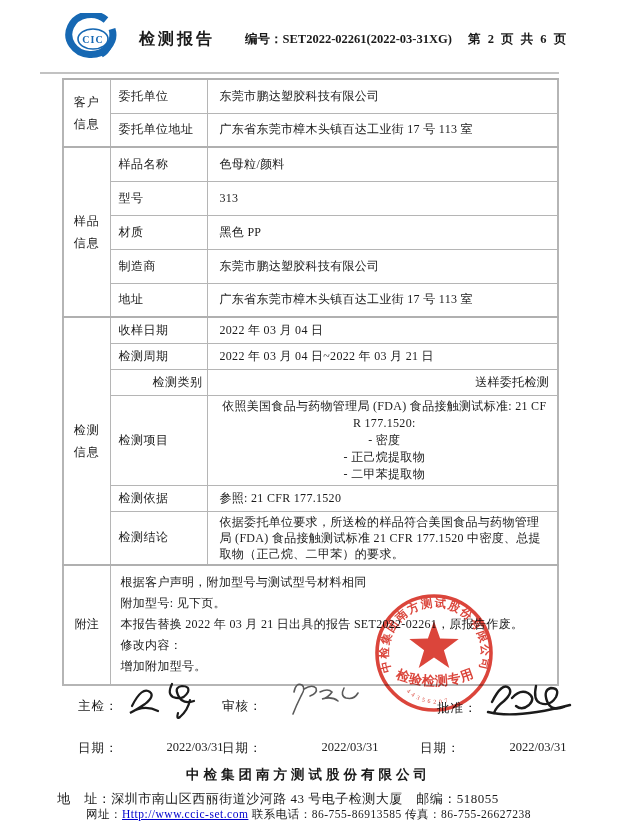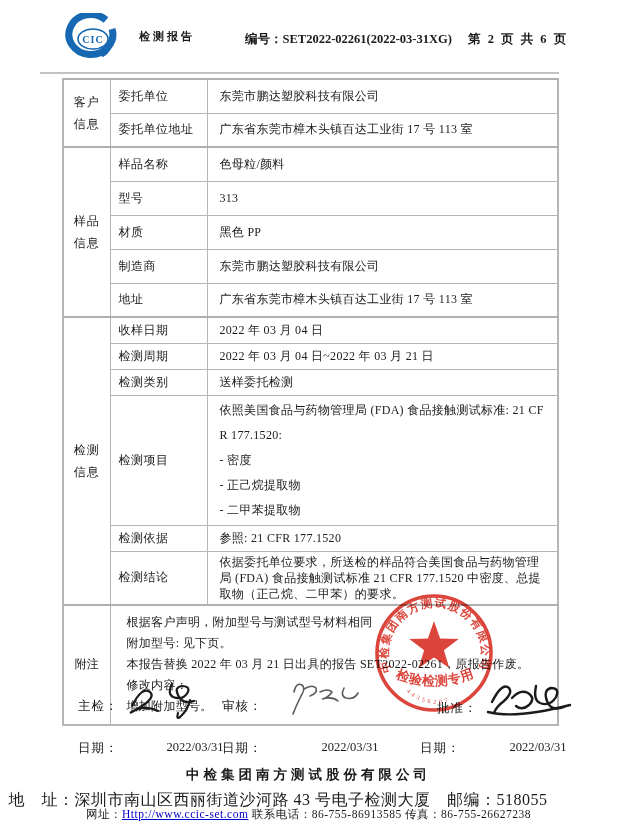--- a/index.html
+++ b/index.html
@@ -4,49 +4,49 @@
 <style>
   html,body{margin:0;padding:0;background:#ffffff;}
   body{
     width:617px;height:840px;position:relative;overflow:hidden;
     font-family:"Liberation Serif","DejaVu Serif",serif;
     color:#1a1a1a;
   }
   .abs{position:absolute;}
 
   
-  .report-title{left:139px;top:29px;font-size:11px;font-weight:bold;letter-spacing:3px;}
+  .report-title{left:139px;top:29px;font-size:16px;font-weight:bold;letter-spacing:3px;}
   .report-no{left:235px;top:31px;font-size:12.5px;font-weight:bold;padding-left:10px;}
   .page-info{left:468px;top:31px;font-size:12.5px;font-weight:bold;letter-spacing:2px;}
   .header-rule{left:40px;top:72px;width:519px;height:2px;background:#c2c2c2;}
 
   
   table.info{position:absolute;left:62px;top:78px;width:497px;border-collapse:collapse;table-layout:fixed;font-size:12px;}
   table.info{border:2px solid #b5b5b5;}
   table.info td{border:1px solid #b5b5b5;vertical-align:middle;word-break:break-all;}
   table.info tbody{border-top:2px solid #b0b0b0;}
   td.group{width:47px;text-align:center;padding:8px;}
   td.group div{line-height:22px;letter-spacing:1px;}
   td.flabel{width:97px;padding:2px 4px 2px 8px;letter-spacing:0.5px;}
   td.fvalue{padding:2px 8px 2px 12px;letter-spacing:0.3px;}
-  .vlines div{line-height:25px;}
+  .vlines div{line-height:17px;text-align:center;}
   .conclusion{line-height:16px;}
   .note-lines div{line-height:21px;}
 
   
   .sig-label{font-size:12.5px;letter-spacing:1px;text-align:center;}
   .sig-date{font-size:12.5px;}
   .sig-svg{position:absolute;}
 
   
   .stamp{left:363px;top:580px;width:152px;height:152px;mix-blend-mode:multiply;opacity:0.92;z-index:6;}
 
   
   .footer-company{left:0;top:766px;width:617px;text-align:center;font-size:13.5px;font-weight:bold;letter-spacing:4px;}
-  .footer-line1{left:0;top:790px;width:556px;text-align:center;font-size:16px;letter-spacing:0.5px;}
+  .footer-line1{left:0;top:790px;width:556px;text-align:center;font-size:13px;letter-spacing:0.5px;}
   .footer-line2{left:0;top:807px;width:617px;text-align:center;font-size:11.5px;letter-spacing:0.5px;}
   .url{color:#0000cc;text-decoration:underline;}
 </style>
 </head>
 <body>
 
 <div class="abs" style="left:62px;top:13px;width:62px;height:52px;">
   <svg width="62" height="52" viewBox="0 0 62 52">
     <g fill="none" stroke="#1668b3">
       <path d="M44,7 A22,20 0 1 0 50,16" stroke-width="7"></path>
@@ -116,21 +116,21 @@
         <div>检测</div>
         <div>信息</div>
       </td>
       <td class="flabel">收样日期</td>
       <td class="fvalue">2022 年 03 月 04 日</td>
     </tr>
     <tr style="height:26px;">
       <td class="flabel">检测周期</td>
       <td class="fvalue">2022 年 03 月 04 日~2022 年 03 月 21 日</td>
     </tr>
-    <tr style="height:26px;">
+    <tr style="height:26px;text-align:right;">
       <td class="flabel">检测类别</td>
       <td class="fvalue">送样委托检测</td>
     </tr>
     <tr style="height:84px;">
       <td class="flabel">检测项目</td>
       <td class="fvalue vlines">
         <div>依照美国食品与药物管理局 (FDA) 食品接触测试标准: 21 CFR 177.1520:</div>
         <div>- 密度</div>
         <div>- 正己烷提取物</div>
         <div>- 二甲苯提取物</div>
@@ -142,21 +142,21 @@
     </tr>
     <tr style="height:48px;">
       <td class="flabel">检测结论</td>
       <td class="fvalue conclusion">依据委托单位要求，所送检的样品符合美国食品与药物管理局 (FDA) 食品接触测试标准 21 CFR 177.1520 中密度、总提取物（正己烷、二甲苯）的要求。</td>
     </tr>
   </tbody>
 
   <tbody>
     <tr style="height:120px;">
       <td class="group">附注</td>
-      <td class="fvalue note-lines" colspan="2" style="padding-left:16px;">
+      <td class="fvalue note-lines" colspan="2" style="padding-left:10px;">
         <div>根据客户声明，附加型号与测试型号材料相同</div>
         <div>附加型号: 见下页。</div>
         <div>本报告替换 2022 年 03 月 21 日出具的报告 SET2022-02261，原报告作废。</div>
         <div>修改内容：</div>
         <div>增加附加型号。</div>
       </td>
     </tr>
   </tbody>
 </table>
 

